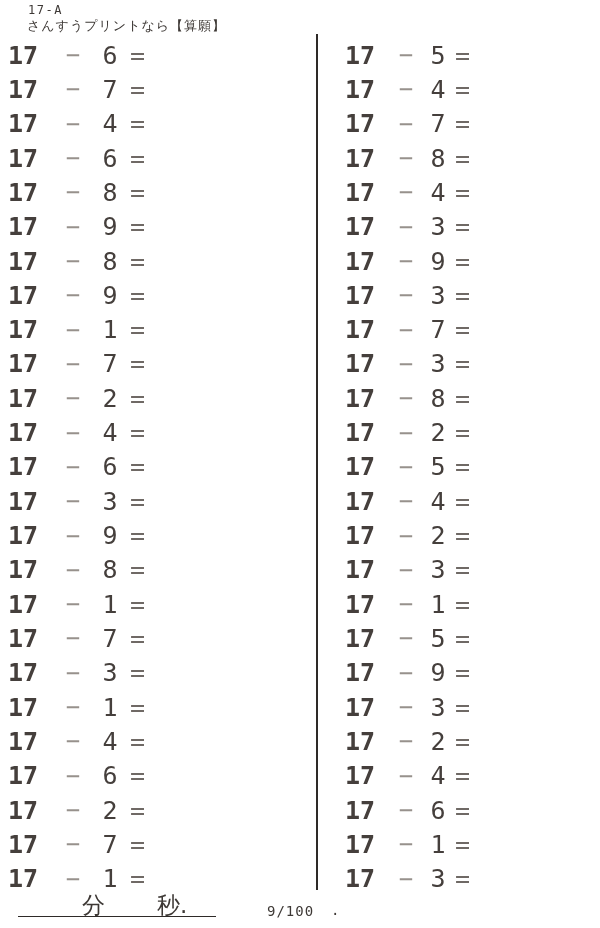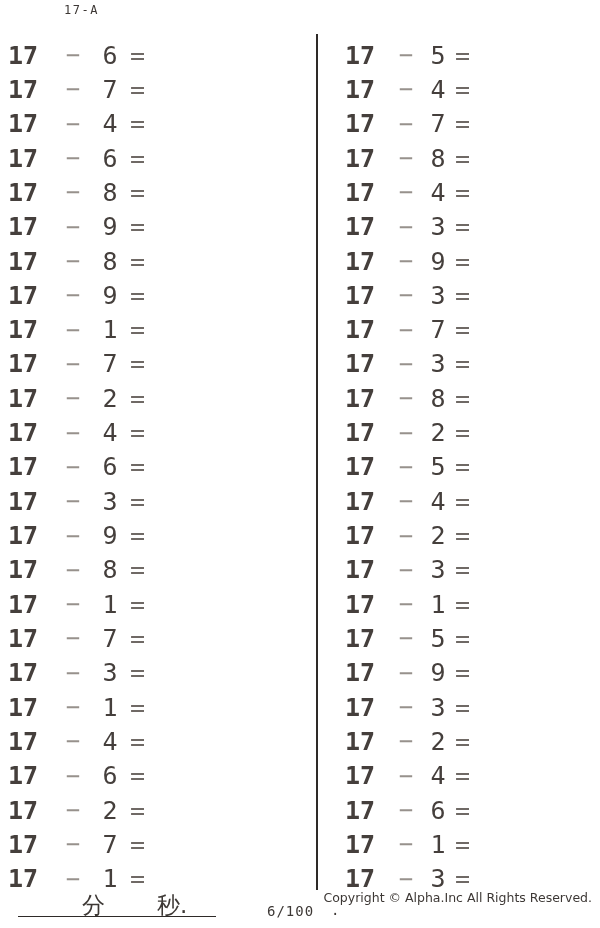--- a/index.html
+++ b/index.html
@@ -6,21 +6,20 @@
   .page {
     position:relative; width:600px; height:928px; background:#ffffff;
     font-family:"DejaVu Sans", sans-serif; overflow:hidden;
   }
 
   
   .header-id {
     position:absolute; left:28px; top:3px;
     font-size:12px; letter-spacing:1.5px; color:#3d3835;
     font-family:"DejaVu Sans Mono", monospace;
-    margin-left:36px;
   }
   .header-sub {
     position:absolute; left:27px; top:17px;
     font-size:13px; letter-spacing:1px; color:#3d3835;
   }
 
   
   .divider {
     position:absolute; left:316px; top:34px; width:2px; height:856px;
     background:#2e2a28;
@@ -67,20 +66,21 @@
     position:absolute; right:8px; top:891px; text-align:right;
     font-size:12.5px; line-height:14px; color:#3d3835;
   }
 </style>
 </head>
 <body>
 
 <div class="page">
 
   <div class="header-id">17-A</div>
+  <div class="header-sub">さんすうプリントなら【算願】</div>
 
   <div class="divider"></div>
 
   <div class="col col-left" id="col-left">
       <div class="prob-row">
         <span class="n1">17</span>
         <span class="minus">−</span>
         <span class="n2">6</span>
         <span class="eq">=</span>
         <span class="answer-space"></span>
@@ -429,20 +429,19 @@
         <span class="n2">3</span>
         <span class="eq">=</span>
         <span class="answer-space"></span>
       </div>
     </div>
 
   <div class="time-line"></div>
   <div class="minutes">分</div>
   <div class="seconds">秒.</div>
 
-  <div class="page-num">6/100</div>
+  <div class="page-num">9/100</div>
   <div class="stray-dot">.</div>
 
   <div class="copyright-block">
-    <div>Copyright ©  Alpha.Inc All Rights Reserved.</div>
   </div>
 
 </div>
 
 </body></html>

